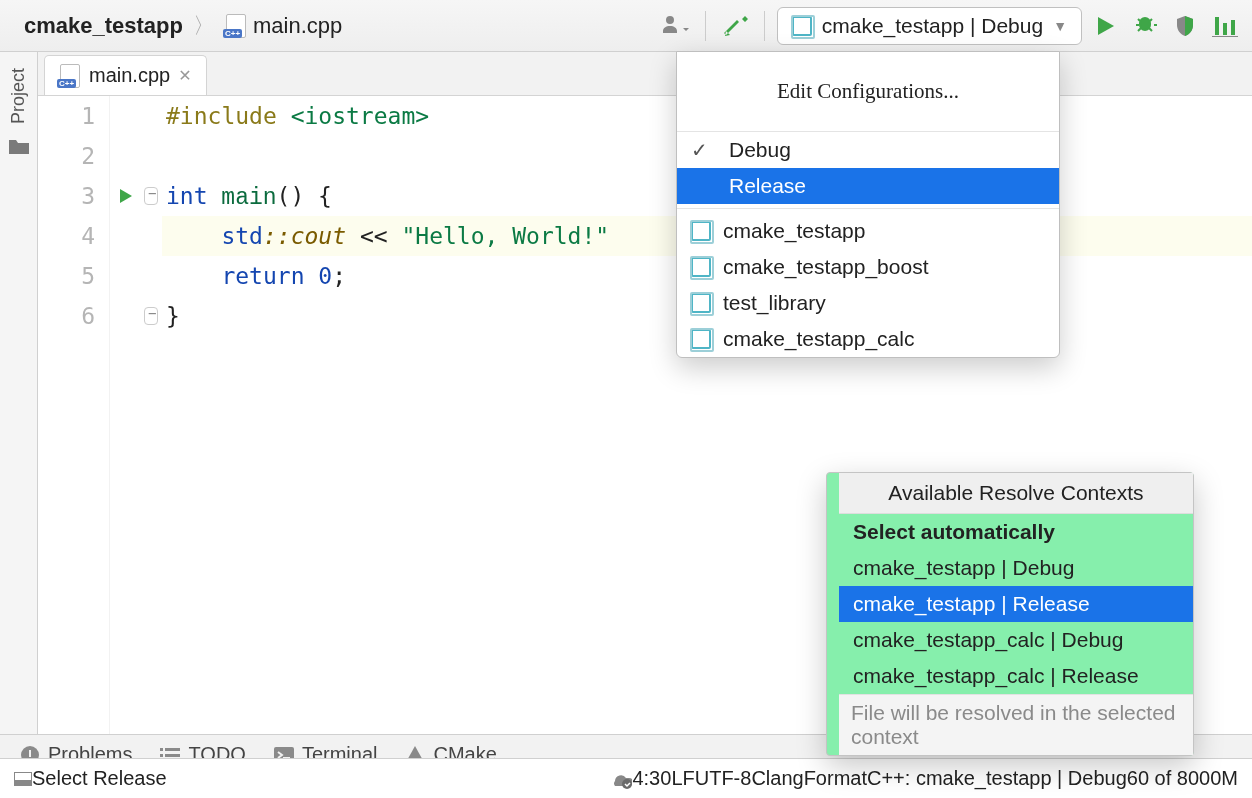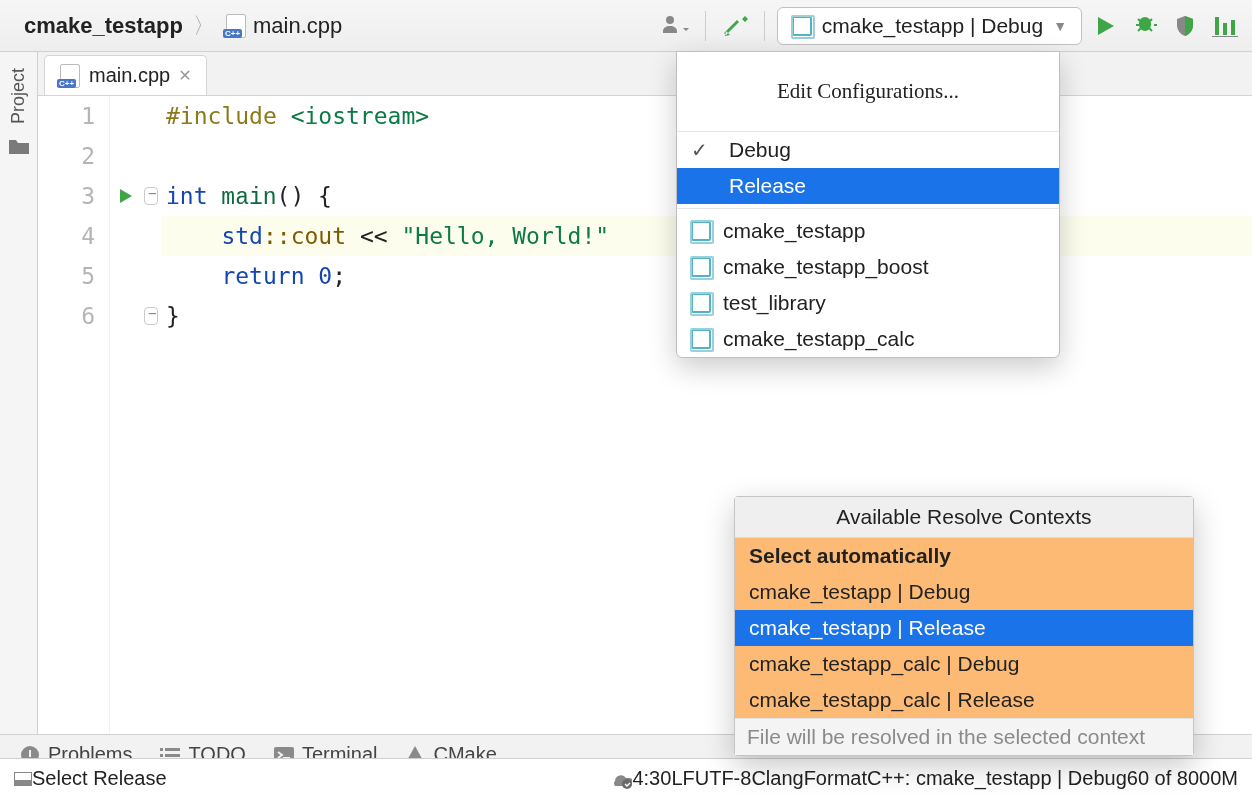--- a/index.html
+++ b/index.html
@@ -106,21 +106,21 @@
 .fold-handle::after { content: "−"; position: absolute; top: -3px; left: 3px; font-size: 14px; color: #888; }
 .code { flex: 1; }
 .codeline { height: 40px; line-height: 40px; white-space: pre; padding-left: 4px; }
 .codeline.cur { background: #fdfdee; }
 .kw { color: #1446b0; }
 .pp { color: #8a7a1a; }
 .str { color: #0b7a44; }
 .fn { color: #0b6b3e; font-family: Liberation Mono, monospace; }
 .num { color: #1446b0; }
 .ns { color: #1446b0; }
-.builtin { color: #7a5b00; }
+.builtin { color: #7a5b00; font-style: italic; }
 .op { color: #222; }
 
 
 .bottom-panel {
   position: absolute; left: 0; right: 0; bottom: 24px; height: 40px;
   background: #f2f2f2; border-top: 1px solid #d0d0d0;
   display: flex; align-items: center; gap: 28px; padding: 0 20px;
   font-size: 20px; color: #444;
 }
 .bottom-panel .bp-item { display: flex; align-items: center; gap: 8px; cursor: pointer; }
@@ -133,23 +133,23 @@
   display: flex; align-items: center; padding: 0 14px; 
   font-size: 20px;
 }
 .status-bar .sb-spacer { flex: 1; }
 .status-bar .sb-item { display: flex; align-items: center; gap: 8px; cursor: pointer; }
 .panel-toggle-icon { display: inline-block; width: 18px; height: 14px; border: 1px solid #888; position: relative; }
 .panel-toggle-icon::after { content: ""; position: absolute; left: 0; right: 0; bottom: 0; height: 5px; background: #888; }
 
 
 .resolve-popup {
-  position: absolute; right: 58px; bottom: 42px; width: 460px;
-  background: #fdba74; border: 1px solid #c4c4c4; border-radius: 4px;
-  box-shadow: 0 10px 30px rgba(0,0,0,.22); z-index: 40; font-size: 21px;
+  position: absolute; right: 58px; bottom: 42px; width: 368px;
+  background: #86efac; border: 1px solid #c4c4c4; border-radius: 4px;
+  box-shadow: 0 10px 30px rgba(0,0,0,.22); z-index: 40; font-size: 21px; padding-left: 12px;
 }
 .resolve-popup .rp-title { background: #efefef; text-align: center; padding: 8px 0; border-bottom: 1px solid #ddd; }
 .resolve-popup .rp-item { padding: 6px 14px; cursor: pointer; }
 .resolve-popup .rp-item.bold { font-weight: 700; }
 .resolve-popup .rp-item.sel { background: #1a73e8; color: #fff; }
 .resolve-popup .rp-foot { background: #f4f4f4; color: #8a8a8a; padding: 6px 12px; font-size: 21px; border-top: 1px solid #e2e2e2; }
 
 .play-green svg { fill: #3fa648; }
 .green { fill: #3fa648; }
 .grey { fill: #888; }

